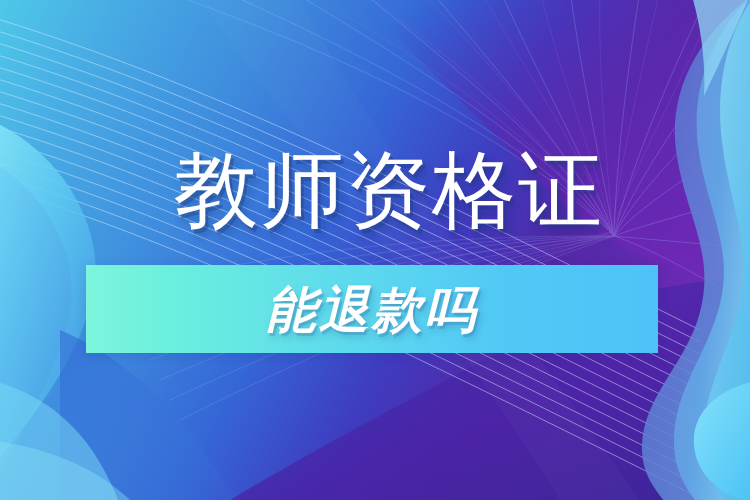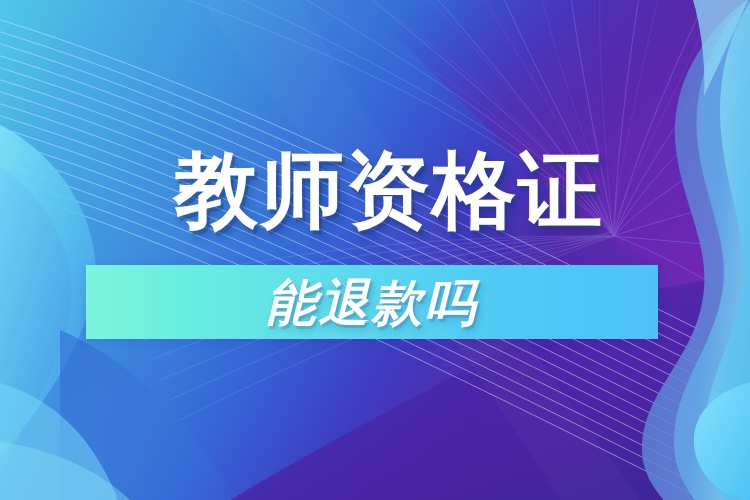--- a/index.html
+++ b/index.html
@@ -29,35 +29,35 @@
     text-align: left;
     padding-left: 174px;
     box-sizing: border-box;
     z-index: 5;
   }
   .headline {
     display: inline-block;
     margin: 0;
     font-size: 84px;
     line-height: 1.02;
-    font-weight: 700;
+    font-weight: 400;
     color: #ffffff;
     letter-spacing: 2px;
     font-family: "DejaVu Sans", "Liberation Sans", sans-serif;
     text-shadow:
        3px 4px 0 rgba(30,60,130,0.40),
        5px 7px 9px rgba(20,40,110,0.30);
     white-space: nowrap;
   }
   .sub-banner {
     position: absolute;
     left: 86px;
     top: 265px;
     width: 572px;
-    height: 74px;
+    height: 88px;
     z-index: 6;
     background: linear-gradient(90deg, #7df5dc 0%, #6aeede 16%, #5fdcec 42%, #51c9f6 72%, #4ec2f8 100%);
     display: flex;
     align-items: center;
     justify-content: center;
     box-shadow: 0 2px 10px rgba(20,40,110,0.14);
   }
   .sub-text {
     margin: 0;
     font-size: 50px;

